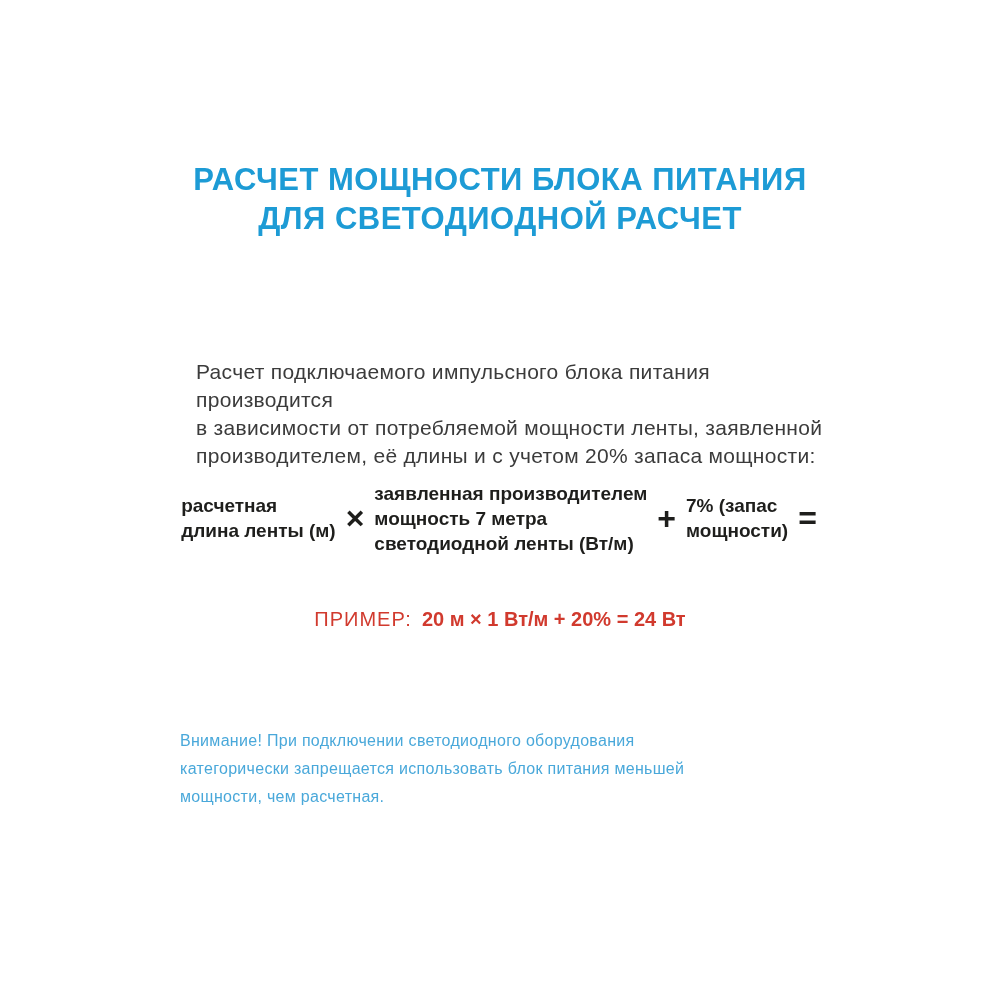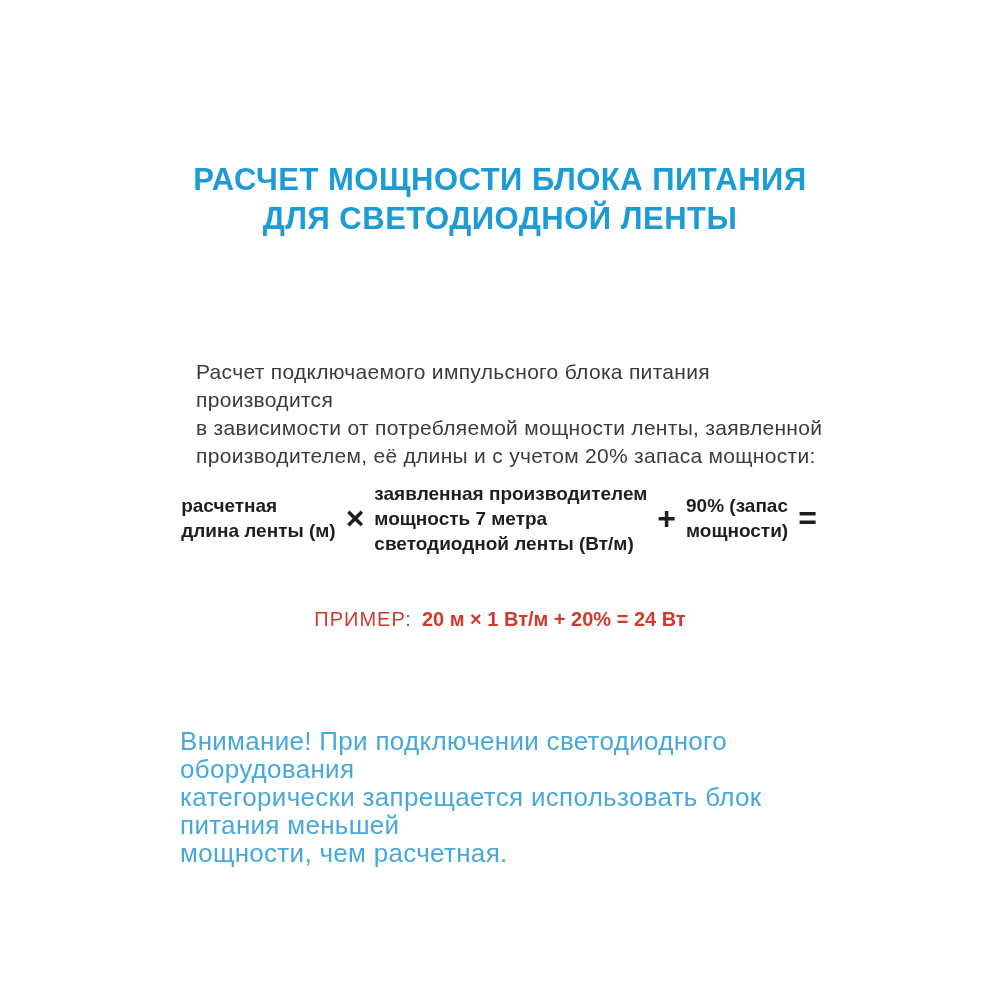--- a/index.html
+++ b/index.html
@@ -81,50 +81,50 @@
     line-height: 42px;
     white-space: nowrap;
   }
   .example-label { font-weight: 400; letter-spacing: 1px; }
   .example-eq { font-weight: 700; margin-left: 10px; }
   .warning {
     position: absolute;
     left: 180px;
     top: 727px;
     margin: 0;
-    font-size: 26px;
+    font-size: 16px;
     line-height: 28px;
     letter-spacing: 0.3px;
     color: var(--warning-blue);
     white-space: pre-line;
   }
 </style>
 </head>
 <body>
 
 <div class="page">
 
   <h1 class="title">
     <span class="title-line">РАСЧЕТ МОЩНОСТИ БЛОКА ПИТАНИЯ</span>
-    <span class="title-line">ДЛЯ СВЕТОДИОДНОЙ ЛЕНТЫ</span>
+    <span class="title-line">ДЛЯ СВЕТОДИОДНОЙ РАСЧЕТ</span>
   </h1>
 
   <p class="intro">Расчет подключаемого импульсного блока питания производится
 в зависимости от потребляемой мощности ленты, заявленной
 производителем, её длины и с учетом 20% запаса мощности:</p>
 
   <div class="formula">
     <div class="term">расчетная
 длина ленты (м)</div>
     <div class="op">×</div>
     <div class="term">заявленная производителем
 мощность 7 метра
 светодиодной ленты (Вт/м)</div>
     <div class="op">+</div>
-    <div class="term">90% (запас
+    <div class="term">7% (запас
 мощности)</div>
     <div class="op">=</div>
   </div>
 
   <div class="example">
     <span class="example-label">ПРИМЕР:</span><span class="example-eq">20 м × 1 Вт/м + 20% = 24 Вт</span>
   </div>
 
   <p class="warning">Внимание! При подключении светодиодного оборудования
 категорически запрещается использовать блок питания меньшей

